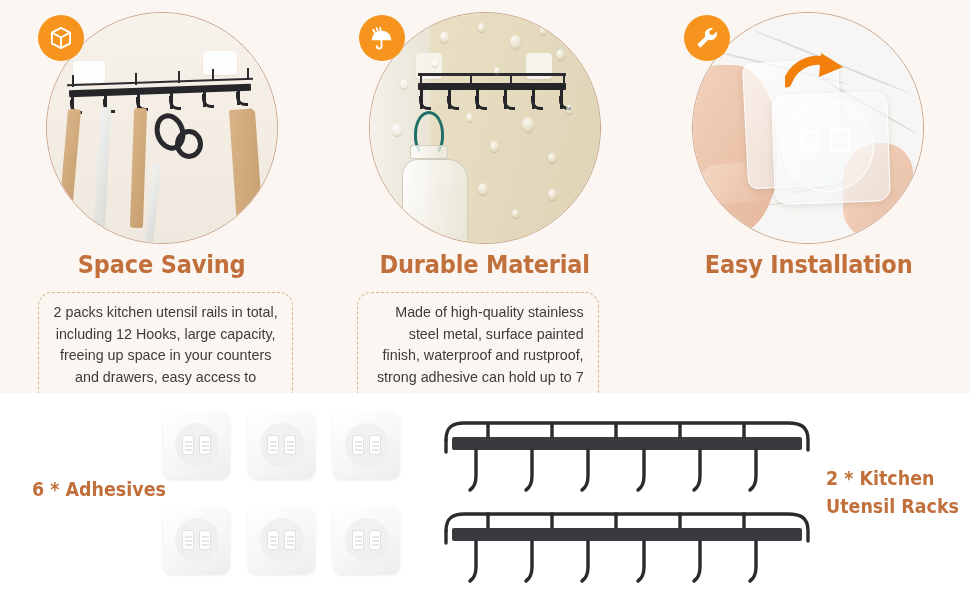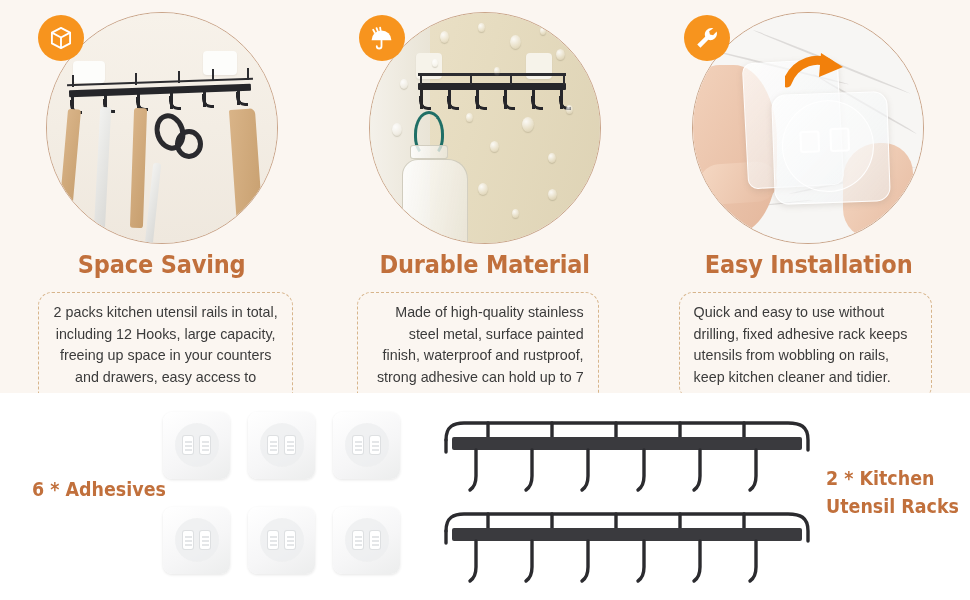--- a/index.html
+++ b/index.html
@@ -287,21 +287,20 @@
             <path d="M36 0 L58 14 L34 24 Z" fill="#f2800b"></path>
           </svg>
         </div>
         <div class="badge" style="left:-8px;top:3px;">
           <svg width="26" height="26" viewBox="0 0 24 24" fill="#ffffff">
             <path d="M17.9 3.1a6.1 6.1 0 0 0-7.6 7.7L3 18.1l2.9 2.9 7.3-7.3a6.1 6.1 0 0 0 7.7-7.6l-3.3 3.3-2.9-.7-.7-2.9z"></path>
           </svg>
         </div>
       </div>
       <div class="f-title">Easy Installation</div>
-      <div class="f-body c3">Quick and easy to use without drilling, fixed adhesive rack keeps utensils from wobbling on rails, keep kitchen cleaner and tidier.</div>
     </div>
   </div>
 
   <div class="contents"></div>
 
   <div class="count-label left">6 * Adhesives</div>
 
   <div class="count-label right">
     <div>2 * Kitchen</div>
     <div>Utensil Racks</div>

